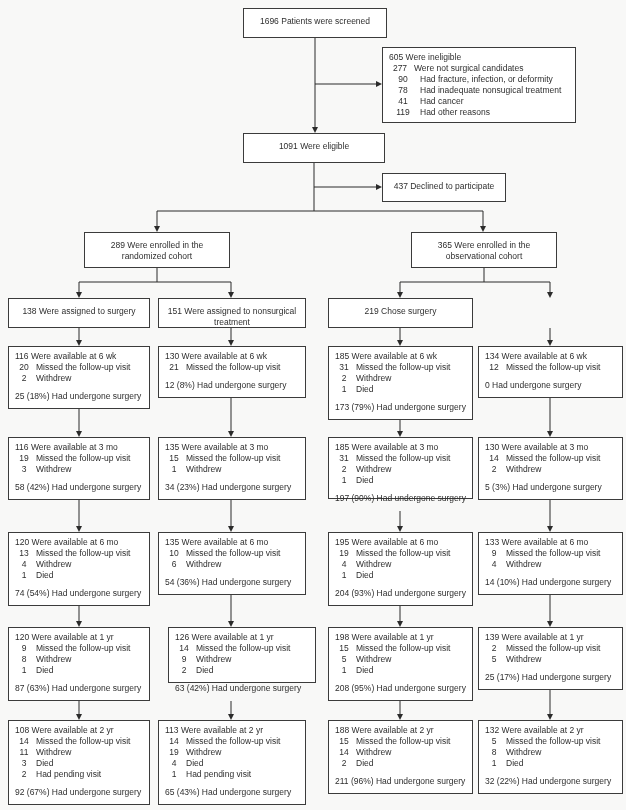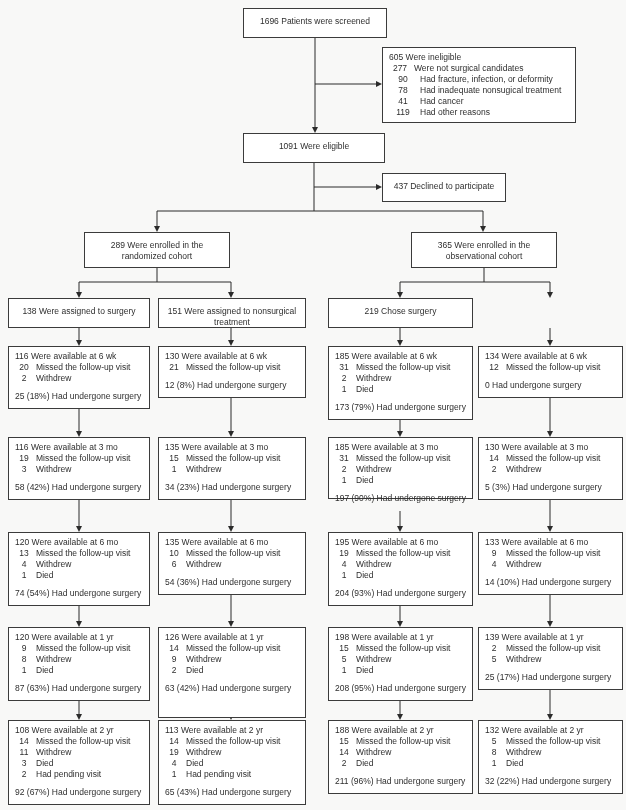--- a/index.html
+++ b/index.html
@@ -293,21 +293,21 @@
     <div class="ln">
         <span class="n n1">8</span>
         <span>Withdrew</span>
       </div>
     <div class="ln">
         <span class="n n1">1</span>
         <span>Died</span>
       </div>
     <div class="ln surgery">87 (63%) Had undergone surgery</div>
   </div>
-  <div class="box list" style="left:158px;top:627px;width:148px;height:91px">
+  <div class="box list" style="left:168px;top:627px;width:148px;height:56px">
     <div class="ln">126 Were available at 1 yr</div>
     <div class="ln">
         <span class="n n1">14</span>
         <span>Missed the follow-up visit</span>
       </div>
     <div class="ln">
         <span class="n n1">9</span>
         <span>Withdrew</span>
       </div>
     <div class="ln">

